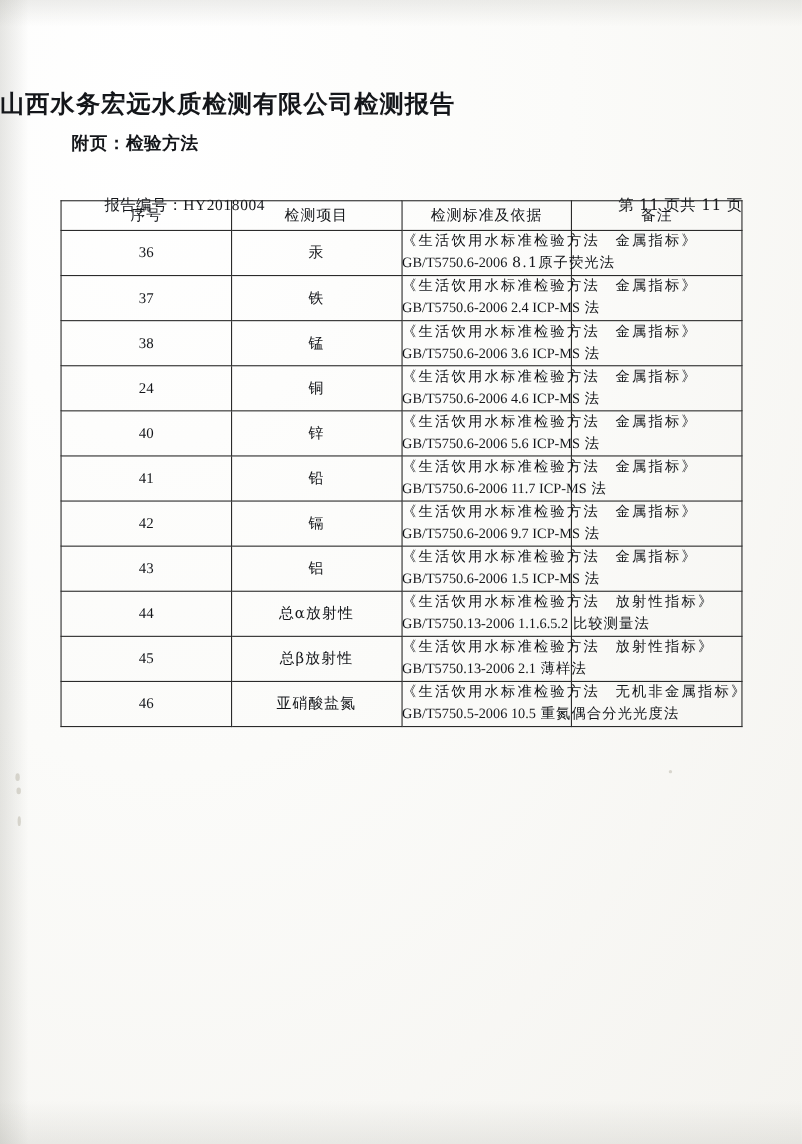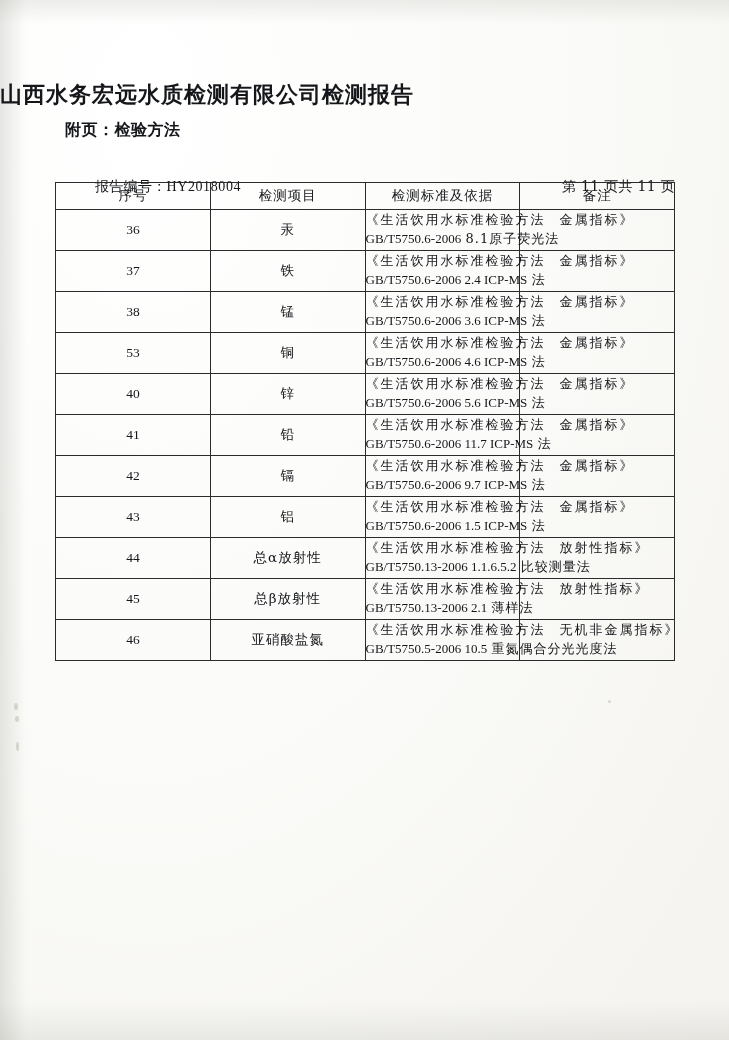--- a/index.html
+++ b/index.html
@@ -209,21 +209,21 @@
         <tr class="row">
           <td class="c-no">38</td>
           <td class="c-item">锰</td>
           <td class="c-std">
             <div class="std-l1"><span>《生活饮用水标准检验方法</span><span class="gap"></span><span>金属指标》</span></div>
             <div class="std-l2"><span class="code">GB/T5750.6-2006   3.6 ICP-MS</span> <span class="cn">法</span></div>
           </td>
           <td class="c-remark"></td>
         </tr>
         <tr class="row">
-          <td class="c-no">53</td>
+          <td class="c-no">24</td>
           <td class="c-item">铜</td>
           <td class="c-std">
             <div class="std-l1"><span>《生活饮用水标准检验方法</span><span class="gap"></span><span>金属指标》</span></div>
             <div class="std-l2"><span class="code">GB/T5750.6-2006   4.6 ICP-MS</span> <span class="cn">法</span></div>
           </td>
           <td class="c-remark"></td>
         </tr>
         <tr class="row">
           <td class="c-no">40</td>
           <td class="c-item">锌</td>

